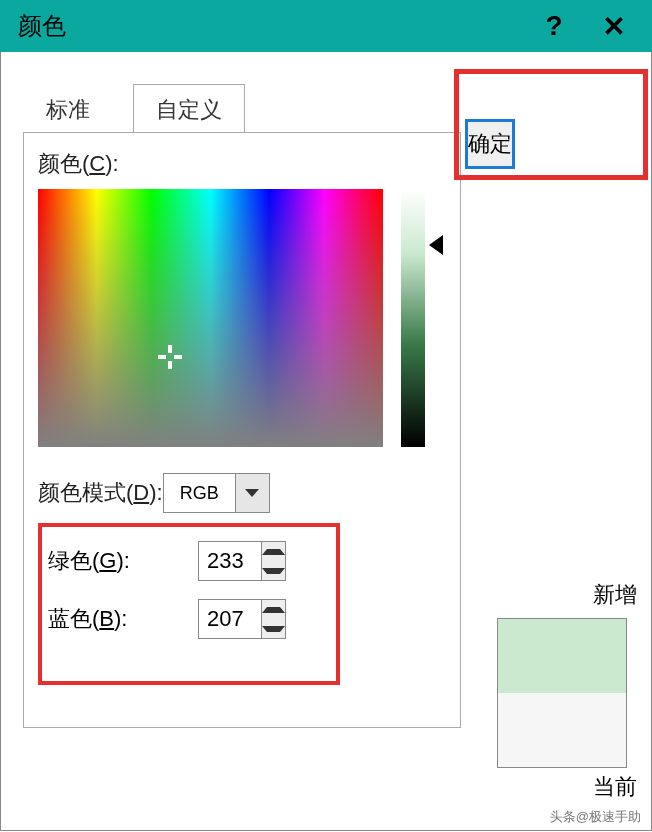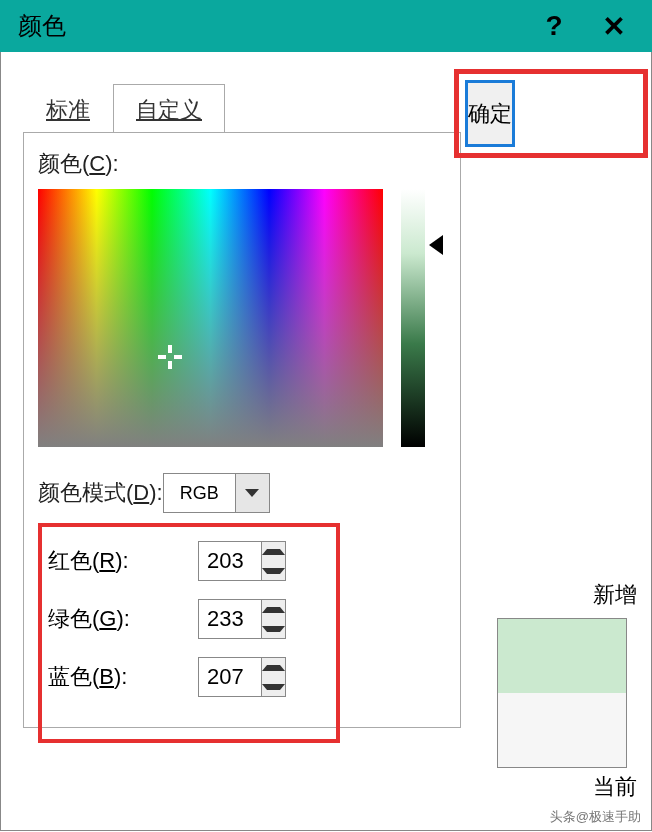--- a/index.html
+++ b/index.html
@@ -38,26 +38,26 @@
       position: absolute;
       top: 32px; left: 22px;
       display: flex;
     }
     .tab {
       padding: 10px 22px;
       font-size: 22px;
       border: 1px solid transparent;
       cursor: pointer;
       color: #333;
-      text-decoration: underline;
     }
     .tab.active {
       border: 1px solid #aaa;
       border-bottom: 1px solid #fff;
       background: #fff;
+      margin-left: 20px;
     }
     .tab-panel {
       position: absolute;
       top: 80px; left: 22px;
       width: 438px;
       height: 596px;
       border: 1px solid #aaa;
       padding: 16px 14px;
       background: #fff;
     }
@@ -162,27 +162,28 @@
     }
     .arr-up { border-bottom: 6px solid #333; }
     .arr-down { border-top: 6px solid #333; }
     .side-buttons {
       position: absolute;
       top: 28px; right: 14px;
       width: 172px;
       display: flex; flex-direction: column; gap: 26px;
     }
     .btn {
-      height: 67px;
+      height: 50px;
       background: #f0f0f0;
       border: 1px solid #888;
       font-size: 22px;
       cursor: pointer;
       display: flex; align-items: center; justify-content: center;
       font-family: inherit;
+      margin-top: 39px;
     }
     .ok-highlight {
       border: 5px solid #e63030;
       padding: 6px;
       margin: -11px;
     }
     .ok-highlight .btn { border: 3px solid #1a7bd8; }
     .preview-area {
       position: absolute;
       right: 14px; bottom: 20px;
@@ -242,36 +243,20 @@
       </div>
       <div class="dropdown">
         <span class="dropdown-text">RGB</span>
         <div class="dropdown-btn">
           <div class="chevron-down"></div>
         </div>
       </div>
     </div>
 
     <div class="rgb-group">
-      <div class="rgb-row">
-        <div class="rgb-label">
-          <span>红色</span>(<span class="underline">R</span>):
-        </div>
-        <div class="spinner">
-          <input value="203" style="">
-          <div class="spinner-btns">
-            <div>
-                <div class="arr-up"></div>
-              </div>
-            <div>
-                <div class="arr-down"></div>
-              </div>
-          </div>
-        </div>
-      </div>
       <div class="rgb-row">
         <div class="rgb-label">
           <span>绿色</span>(<span class="underline">G</span>):
         </div>
         <div class="spinner">
           <input value="233" style="">
           <div class="spinner-btns">
             <div>
                 <div class="arr-up"></div>
               </div>

